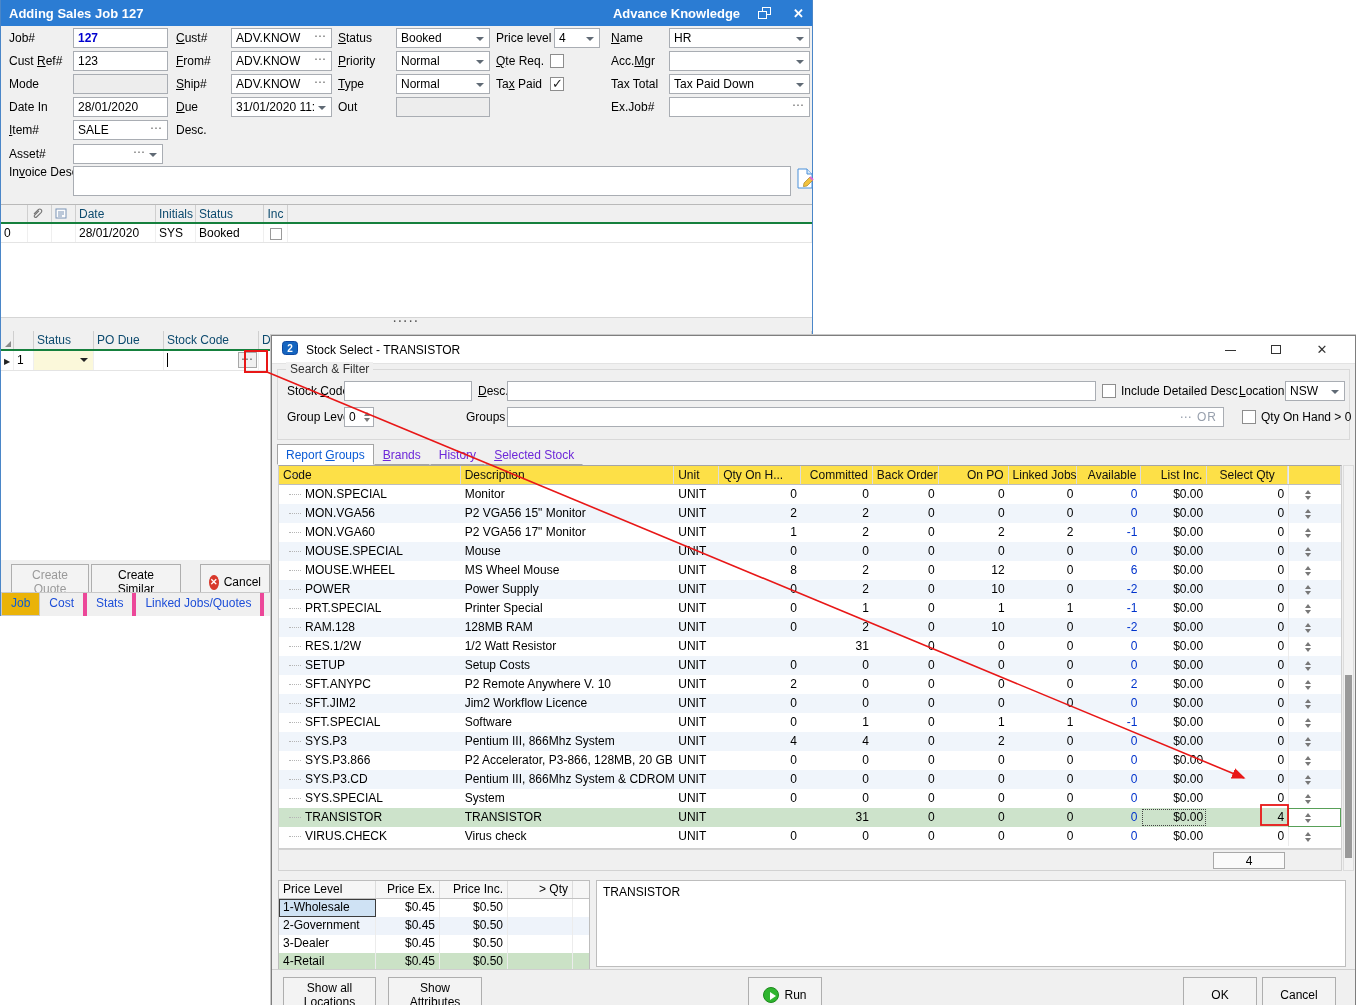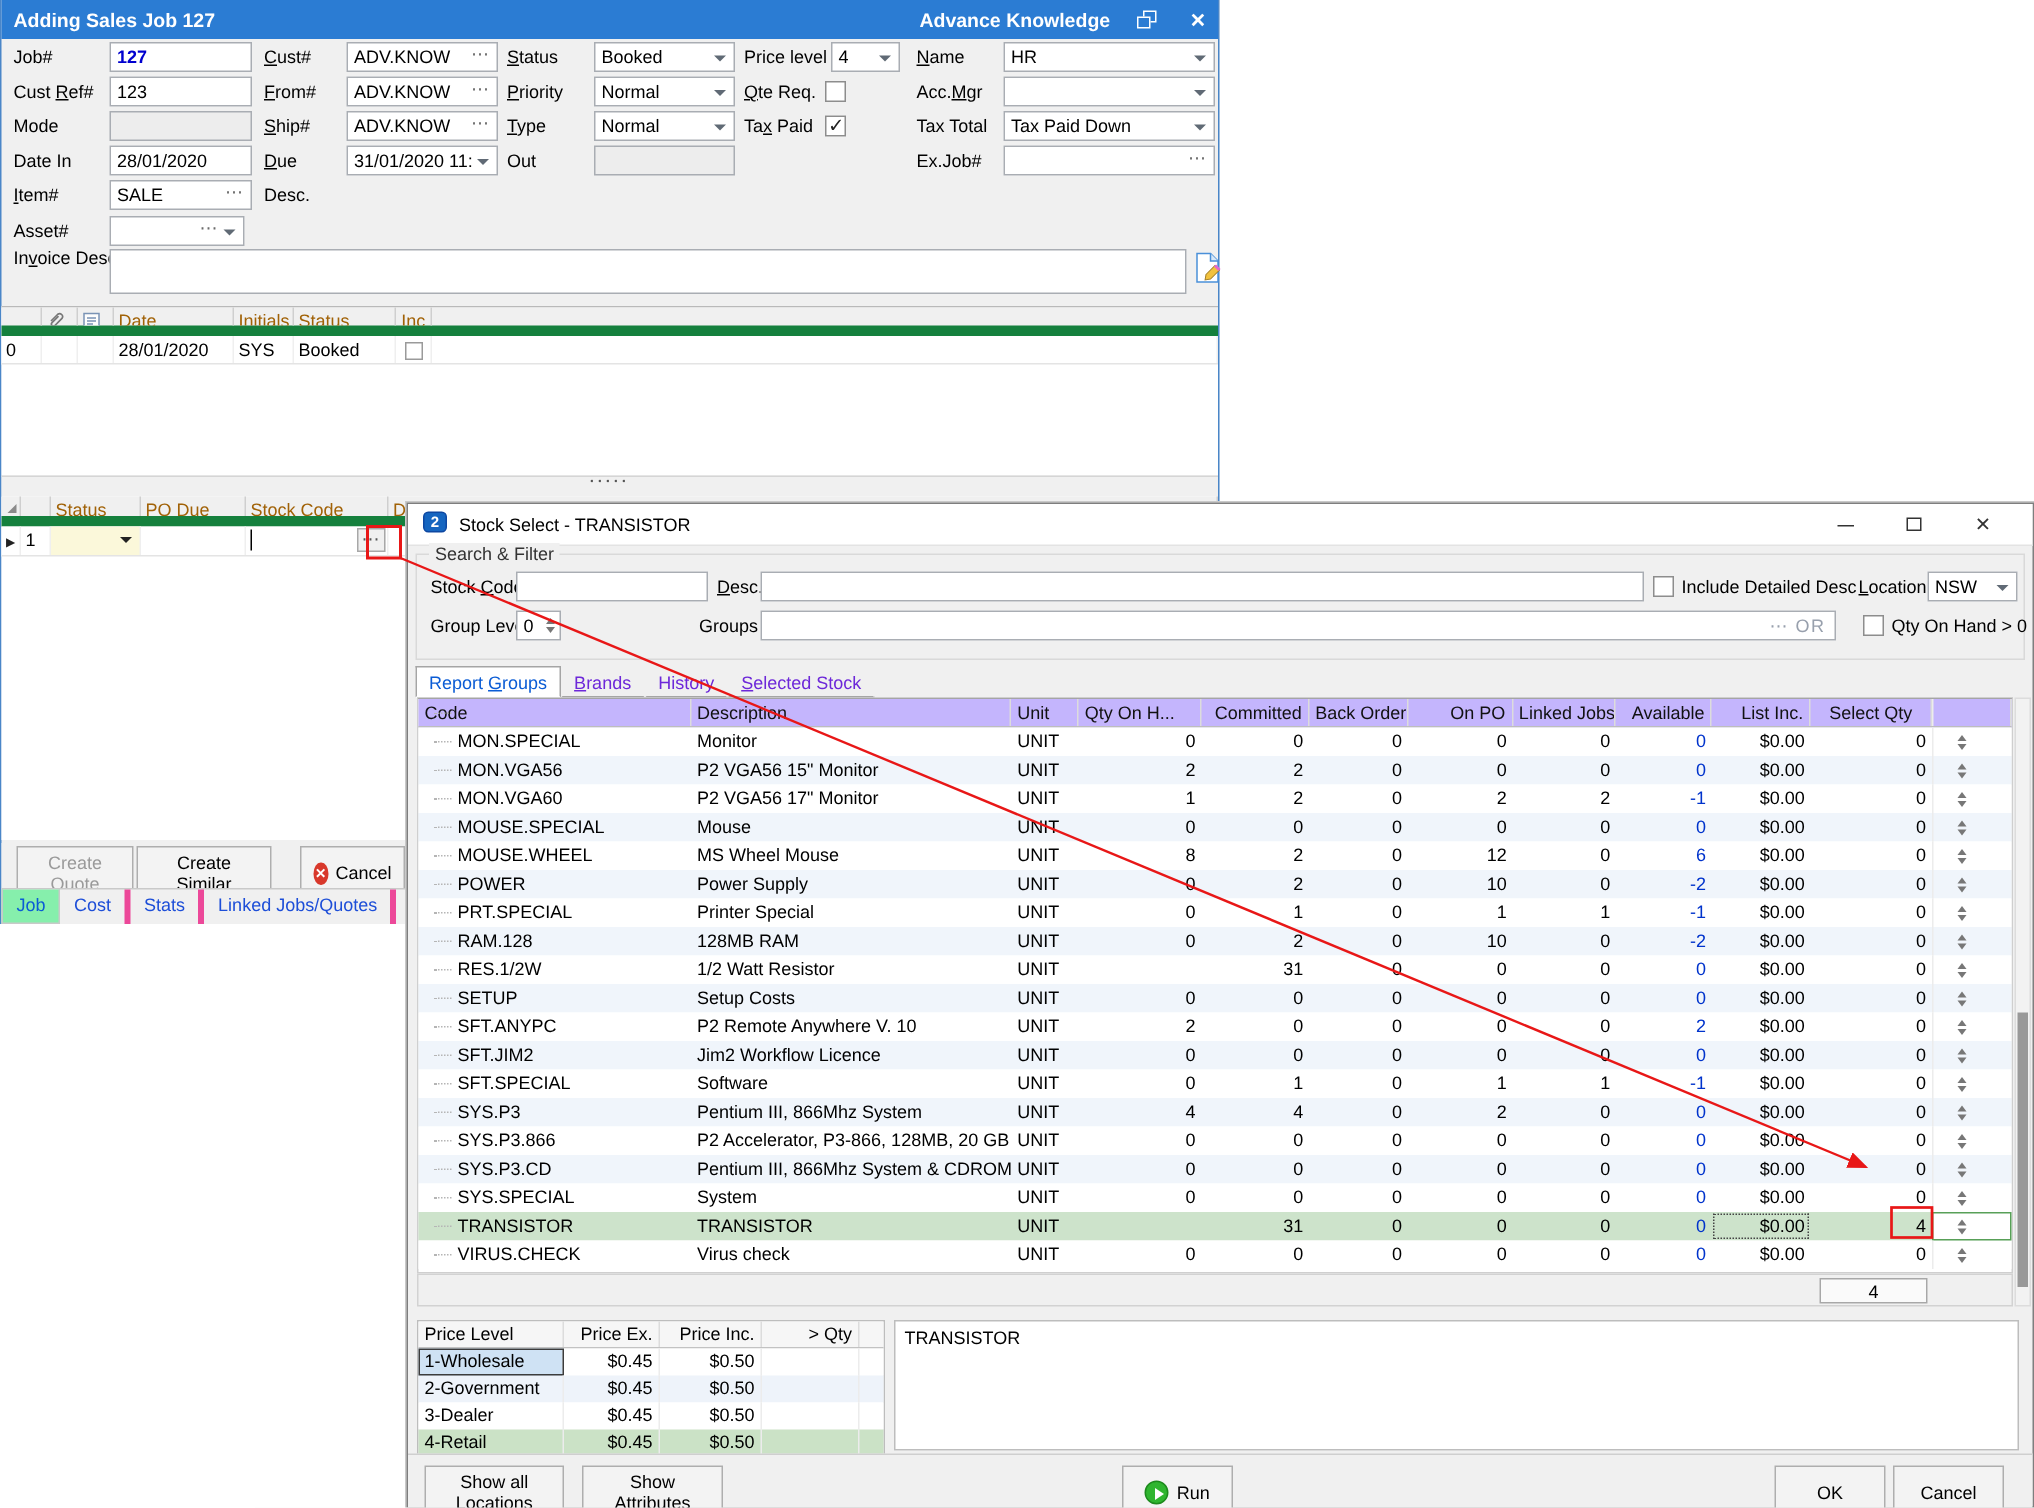--- a/index.html
+++ b/index.html
@@ -26,21 +26,21 @@
   .fld.combo{padding-right:18px}
   .dd{position:absolute;right:5px;top:8px;width:0;height:0;border-left:4px solid transparent;border-right:4px solid transparent;border-top:4px solid #606a75}
   .ell{position:absolute;right:4px;top:0px;color:#6b6b6b;letter-spacing:1px}
   .ell.pad{right:16px}
   .bluebold{color:#0000cf;font-weight:bold}
   .cb{position:absolute;width:14px;height:14px;background:#fff;border:1px solid #8d8d8d}
   .cb.on::before{content:"✓";position:absolute;left:1px;top:-2px;font-size:13px;color:#222}
   .invicon{position:absolute;width:20px;height:22px}
 
   
-  .ghead{display:flex;background:#f0f0f0;border-bottom:7px solid #15803d;color:#a16207}
+  .ghead{display:flex;background:#f0f0f0;border-bottom:2px solid #15803d;color:#0c4a6e}
   .ghead .hc{border-right:1px solid #cfcfcf;padding:2px 3px;white-space:nowrap;overflow:hidden}
   .grow{display:flex;background:#fff;border-bottom:1px solid #e4e4e4}
   .grow .gc{border-right:1px solid #efefef;padding:2px 3px;white-space:nowrap;overflow:hidden;position:relative}
 
   .grid1{position:absolute;left:0;top:204px;width:811px;height:113px;background:#fff;border-top:1px solid #b9b9b9}
   .grid1 .ghead{height:19px}
   .grid1 .grow{height:19px}
   .g1c0{width:27px}.g1c1{width:24px}.g1c2{width:24px}.g1c3{width:80px}.g1c4{width:40px}.g1c5{width:68px}.g1c6{width:24px;text-align:center}.g1c7{flex:1}
   .minicb{display:inline-block;width:12px;height:12px;border:1px solid #9a9a9a;background:#fff;vertical-align:middle}
 
@@ -59,21 +59,21 @@
 
   .btnrow{position:absolute;left:0;top:562px;width:811px;height:30px;background:#f0f0f0}
   .btn{position:absolute;height:26px;background:#f3f3f3;border:1px solid #aeaeae;text-align:center;display:flex;align-items:center;justify-content:center;gap:5px;padding:17px 8px}
   .btn.disabled{color:#9a9a9a}
   .xcircle{display:inline-block;width:15px;height:15px;border-radius:50%;background:#d8382b;color:#fff;font-size:9px;font-weight:bold;text-align:center;line-height:15px}
   .playcircle{display:inline-block;width:16px;height:16px;border-radius:50%;background:#2fb52f;border:1px solid #1d8a1d;position:relative}
   .playcircle::before{content:"";position:absolute;left:6px;top:4px;border-left:6px solid #fff;border-top:4px solid transparent;border-bottom:4px solid transparent}
 
   .tabrow{position:absolute;left:0;top:592px;width:811px;height:24px;background:#f0f0f0;border-top:1px solid #c9c9c9;display:flex}
   .tab{padding:3px 9px;border-right:4px solid #ec4899;color:#1d4ed8;white-space:nowrap}
-  .tab.active{background:#86efac;color:#0b5cd5;border:1px solid #c9c9c9;border-top:none}
+  .tab.active{background:#eab308;color:#0b5cd5;border:1px solid #c9c9c9;border-top:none}
 
   
   .dlg{position:absolute;left:271px;top:335px;width:1085px;height:670px;background:#f0f0f0;border:1px solid #7e7e7e;box-shadow:0 0 0 1px #c9c9c9;z-index:10}
   .dtitle{position:absolute;left:0;top:0;width:100%;height:28px;background:#fff;display:flex;align-items:center;padding:0 10px;border-bottom:1px solid #e3e3e3}
   .dtitle .ttext{margin-left:8px;font-size:12px}
   .dtitle .spacer{flex:1}
   .dctl{width:46px;text-align:center;color:#333;font-size:13px}
   .dmin{display:inline-block;width:11px;height:1px;background:#333;margin-bottom:3px}
   .dmax{display:inline-block;width:10px;height:9px;border:1px solid #333}
 
@@ -83,21 +83,21 @@
   .spin .arrows{position:absolute;right:1px;top:1px;width:11px;height:16px;display:flex;flex-direction:column;align-items:center;justify-content:center;gap:2px}
   .arr-up{width:0;height:0;border-left:3px solid transparent;border-right:3px solid transparent;border-bottom:4px solid #777}
   .arr-dn{width:0;height:0;border-left:3px solid transparent;border-right:3px solid transparent;border-top:4px solid #777}
   .orlab{position:absolute;right:6px;top:2px;color:#98a0ad;letter-spacing:1px}
 
   .dtabs{position:absolute;left:5px;top:108px;height:21px;display:flex}
   .dtab{padding:3px 8px;border:1px solid #f0f0f0;border-bottom:1px solid #a5a5a5;color:#6d28d9;white-space:nowrap}
   .dtab.active{background:#fff;border:1px solid #a5a5a5;border-bottom:1px solid #fff;color:#0b5cd5}
 
   .stable{position:absolute;left:6px;top:129px;width:1064px;height:384px;background:#fff;border:1px solid #cfcfcf;border-top:1px solid #a5a5a5}
-  .sh{display:flex;height:19px;background:#c4b5fd;border-bottom:1px solid #bdbdbd;color:#111}
+  .sh{display:flex;height:19px;background:#fde047;border-bottom:1px solid #bdbdbd;color:#111}
   .sh .hc{border-right:1px solid #dcdcdc;padding:2px 4px;white-space:nowrap;overflow:hidden}
   .srow{display:flex;height:19px;background:#fff}
   .srow.alt{background:#f0f5fb}
   .srow.sel{background:#cde3cb}
   .srow .cell{padding:2px 4px;white-space:nowrap;overflow:hidden;position:relative}
   .c-code{width:182px;padding-left:26px!important;position:relative}
   .c-code::before{content:"";position:absolute;left:10px;top:9px;width:12px;border-top:1px dotted #b5b5b5}
   .c-desc{width:214px}
   .c-unit{width:45px}
   .c-qty{width:82px}.c-com{width:72px}.c-back{width:66px}.c-po{width:70px}.c-link{width:69px}.c-avail{width:64px}.c-list{width:66px}.c-sel{width:81px}

